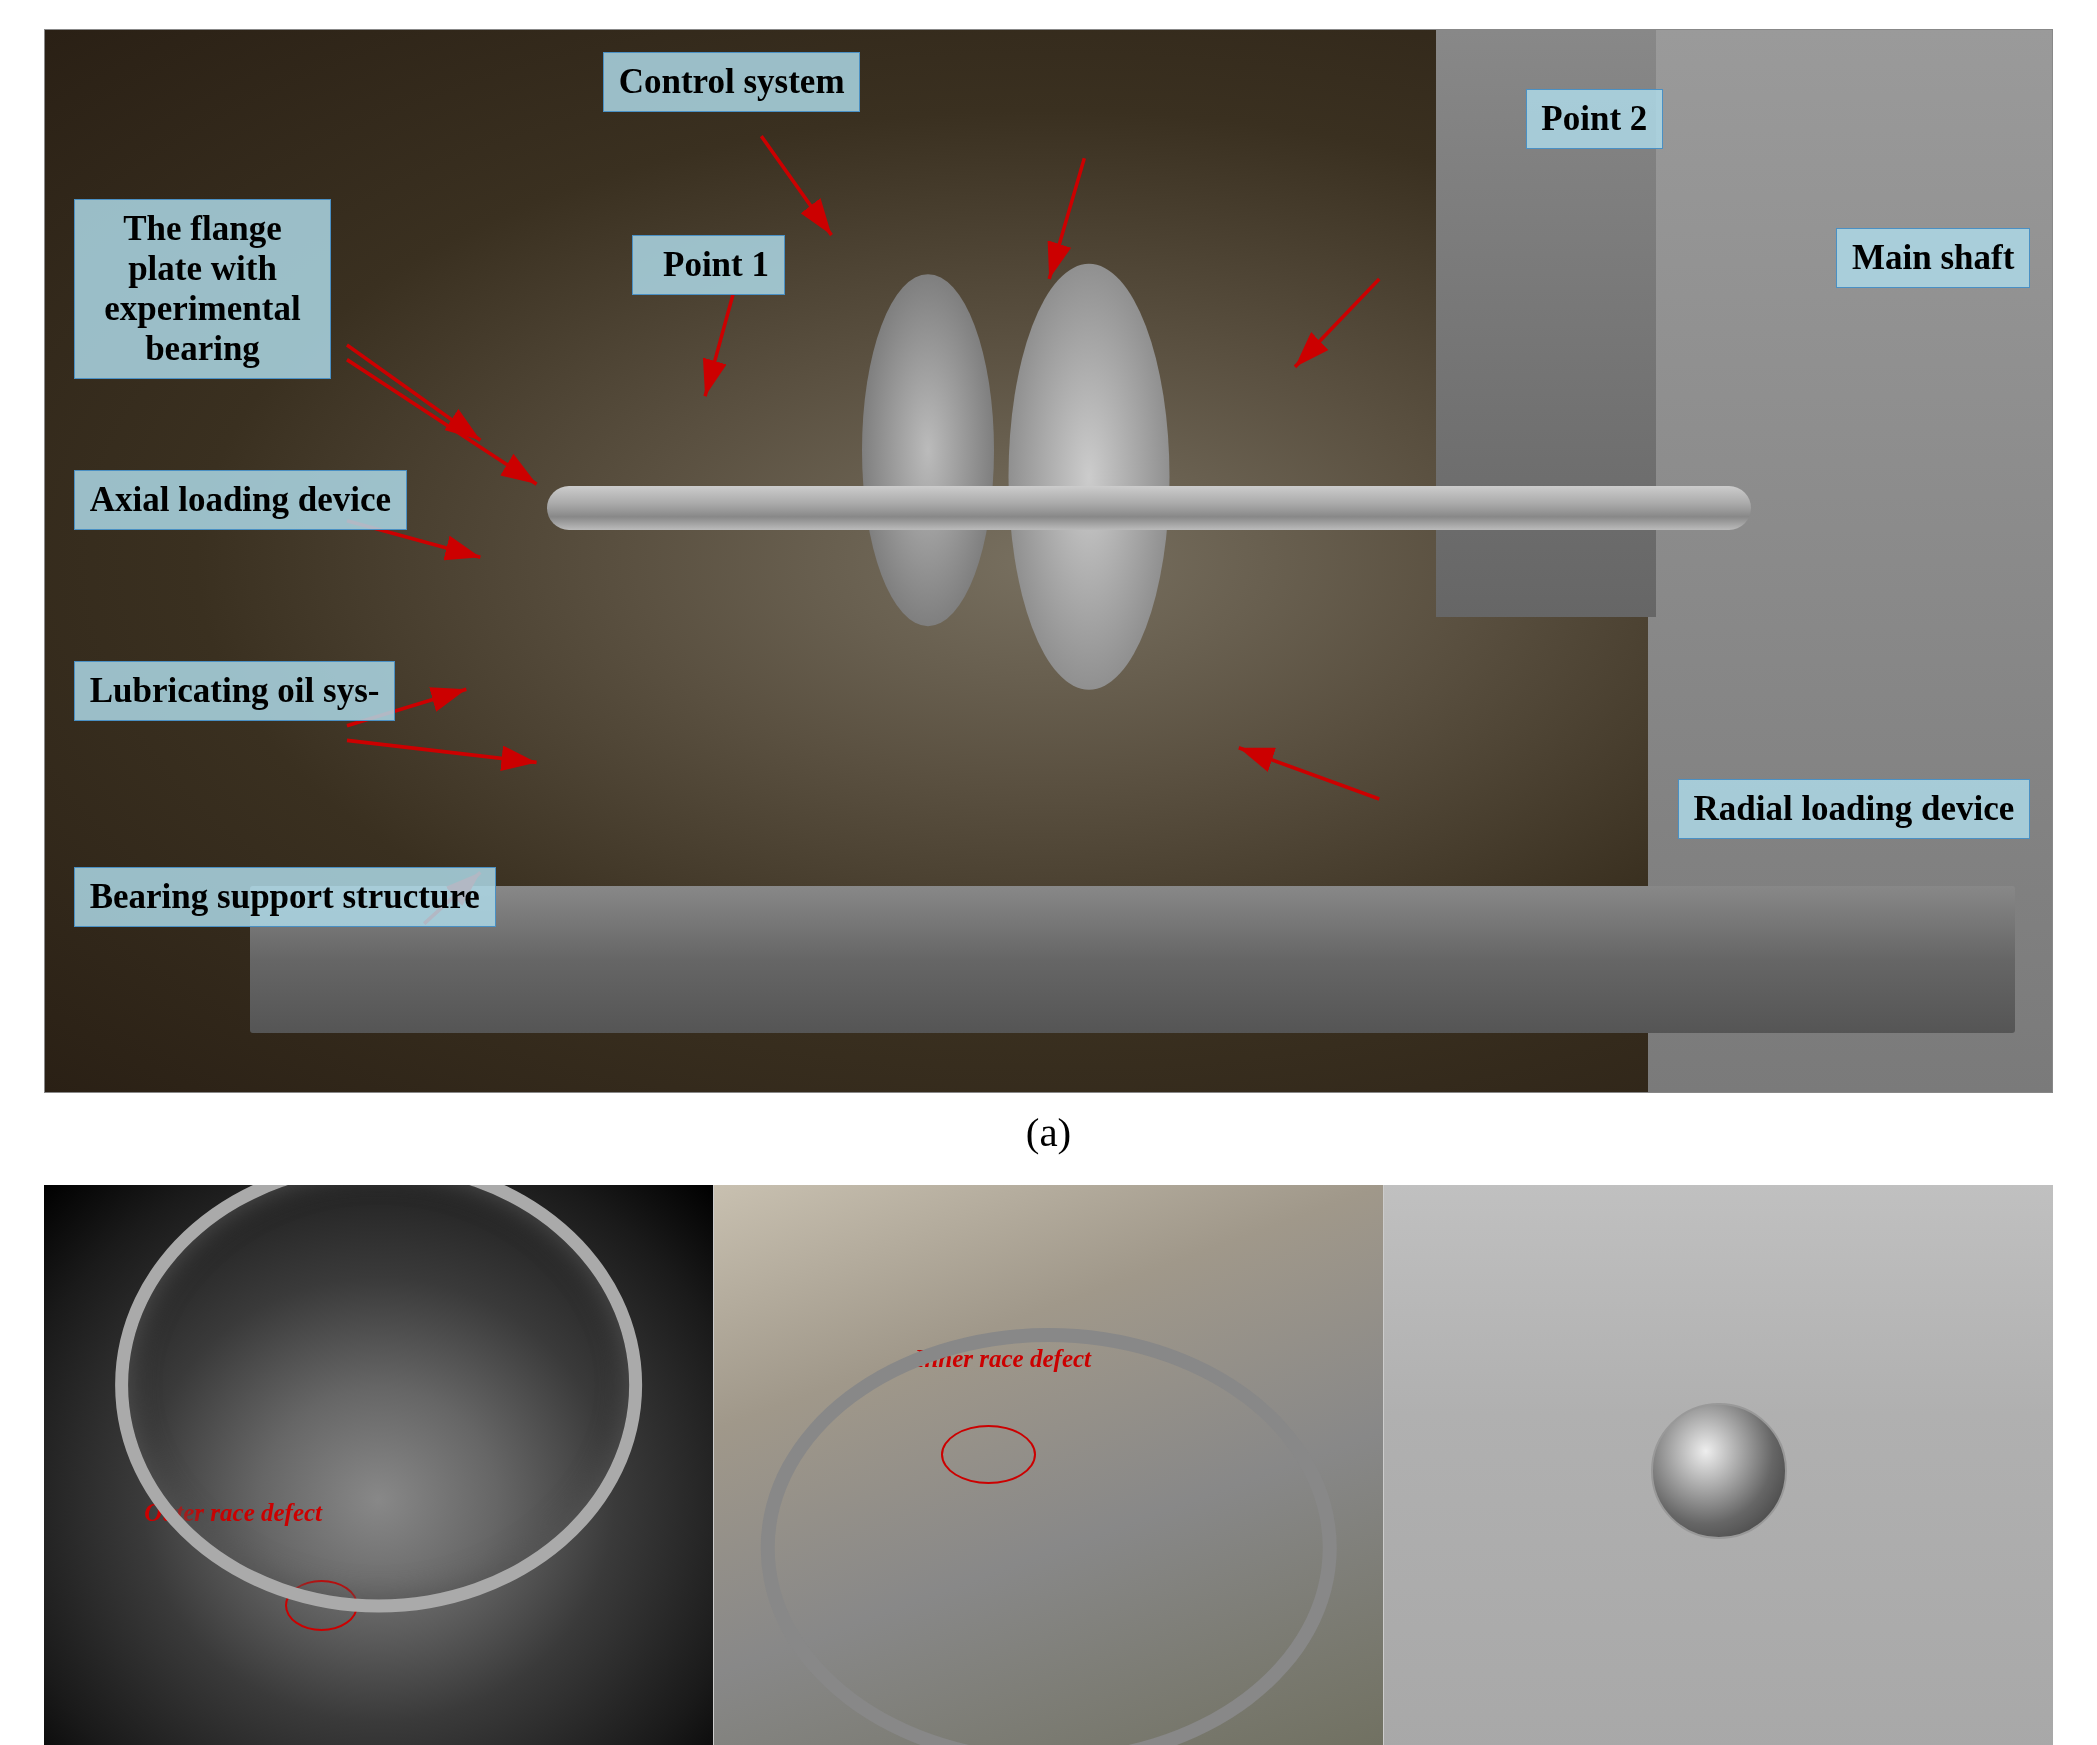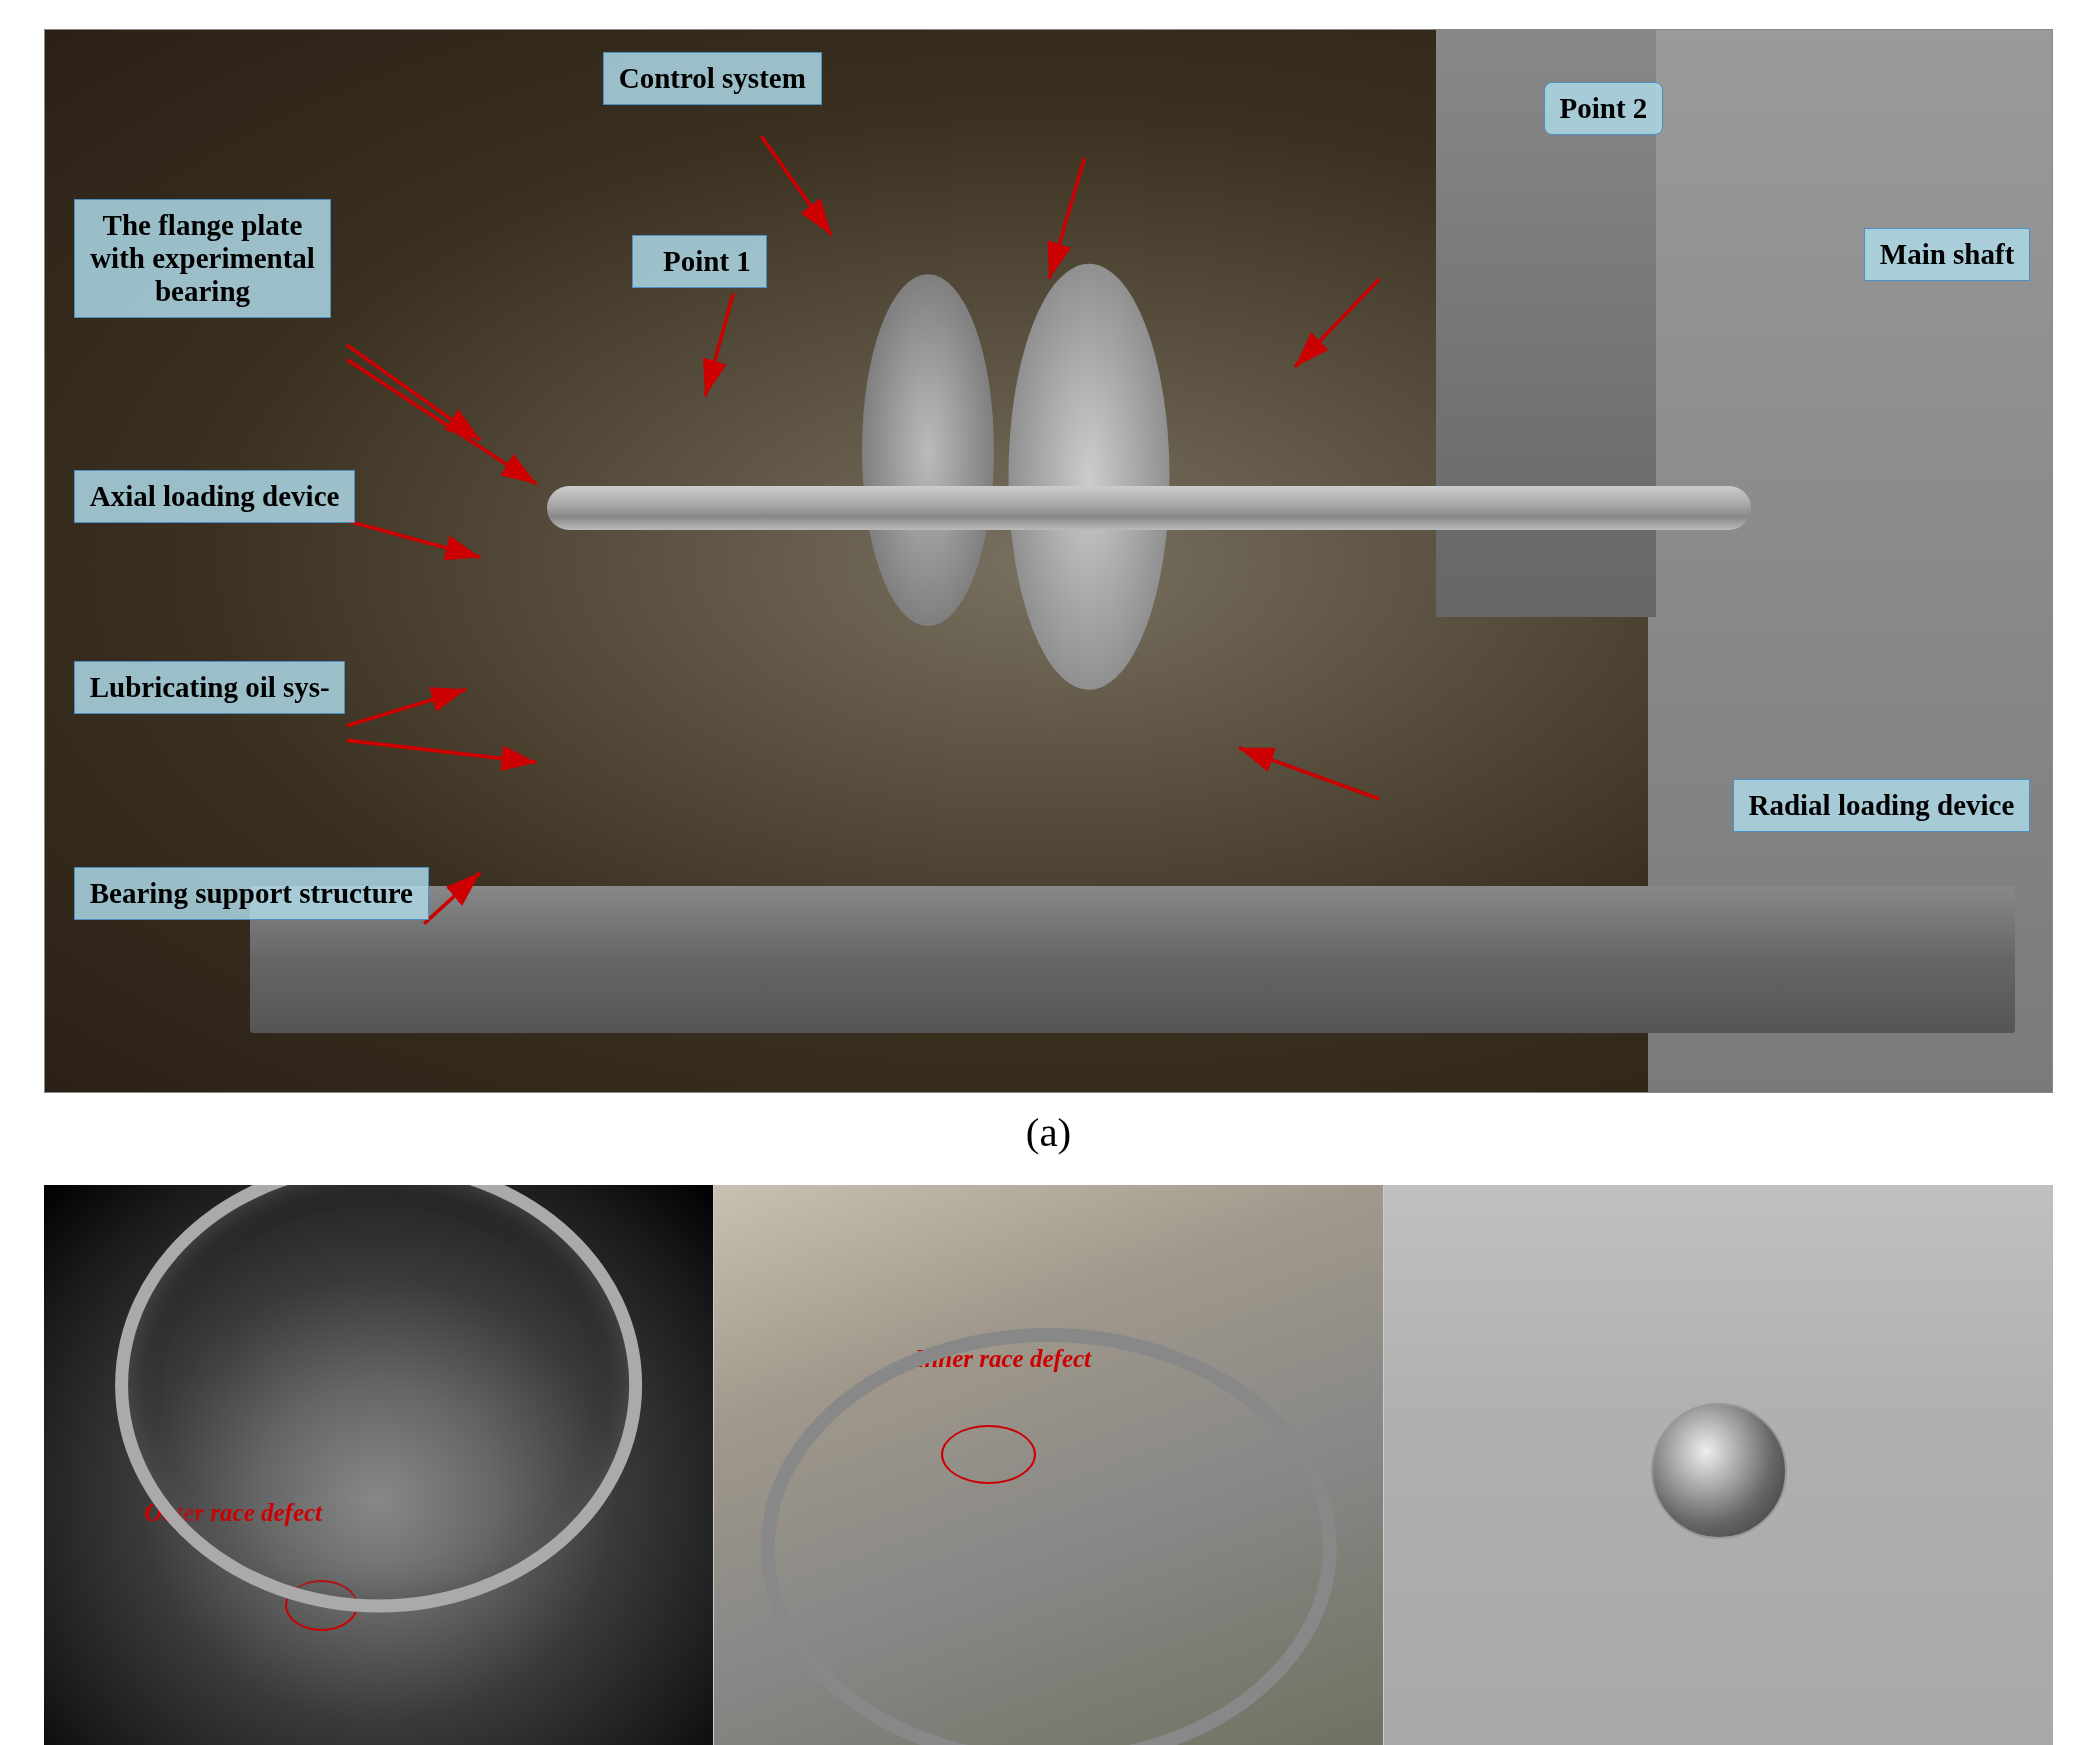--- a/index.html
+++ b/index.html
@@ -101,21 +101,21 @@
       height: 587px;
       background: linear-gradient(180deg, #888 0%, #666 100%);
     }
 
     
     .label-box {
       position: absolute;
       background: rgba(173, 216, 230, 0.85);
       border: 1.5px solid #4a90c4;
       padding: 8.8px 14.7px;
-      font-size: 29px;
+      font-size: 35px;
       font-weight: bold;
       color: #000;
       white-space: nowrap;
     }
 
     .label-box.multiline {
       white-space: normal;
       text-align: center;
       width: 257px;
     }
@@ -272,21 +272,21 @@
         <line x1="430" y1="950" x2="600" y2="900" stroke="#cc0000" stroke-width="5" marker-end="url(#arrowRed)"></line>
         <line x1="430" y1="970" x2="700" y2="1000" stroke="#cc0000" stroke-width="5" marker-end="url(#arrowRed)"></line>
 
         <line x1="1900" y1="1050" x2="1700" y2="980" stroke="#cc0000" stroke-width="5" marker-end="url(#arrowRed)"></line>
 
         <line x1="540" y1="1220" x2="620" y2="1150" stroke="#cc0000" stroke-width="5" marker-end="url(#arrowRed)"></line>
       </svg>
 
       <div class="label-box" style="top: 22px; left: 558px;">Control system</div>
 
-      <div class="label-box" style="top: 52px; right: 389px; border-radius: 8px;">Point 2</div>
+      <div class="label-box" style="top: 59px; right: 389px;">Point 2</div>
 
       <div class="label-box multiline" style="top: 169px; left: 29px;">The flange plate with experimental bearing</div>
 
       <div class="label-box" style="top: 205px; left: 587px; padding-left: 30px;">Point 1</div>
 
       <div class="label-box" style="top: 198px; right: 22px;">Main shaft</div>
 
       <div class="label-box" style="top: 440px; left: 29px;">Axial loading device</div>
 
       <div class="label-box" style="top: 631px; left: 29px;">Lubricating oil sys-</div>

